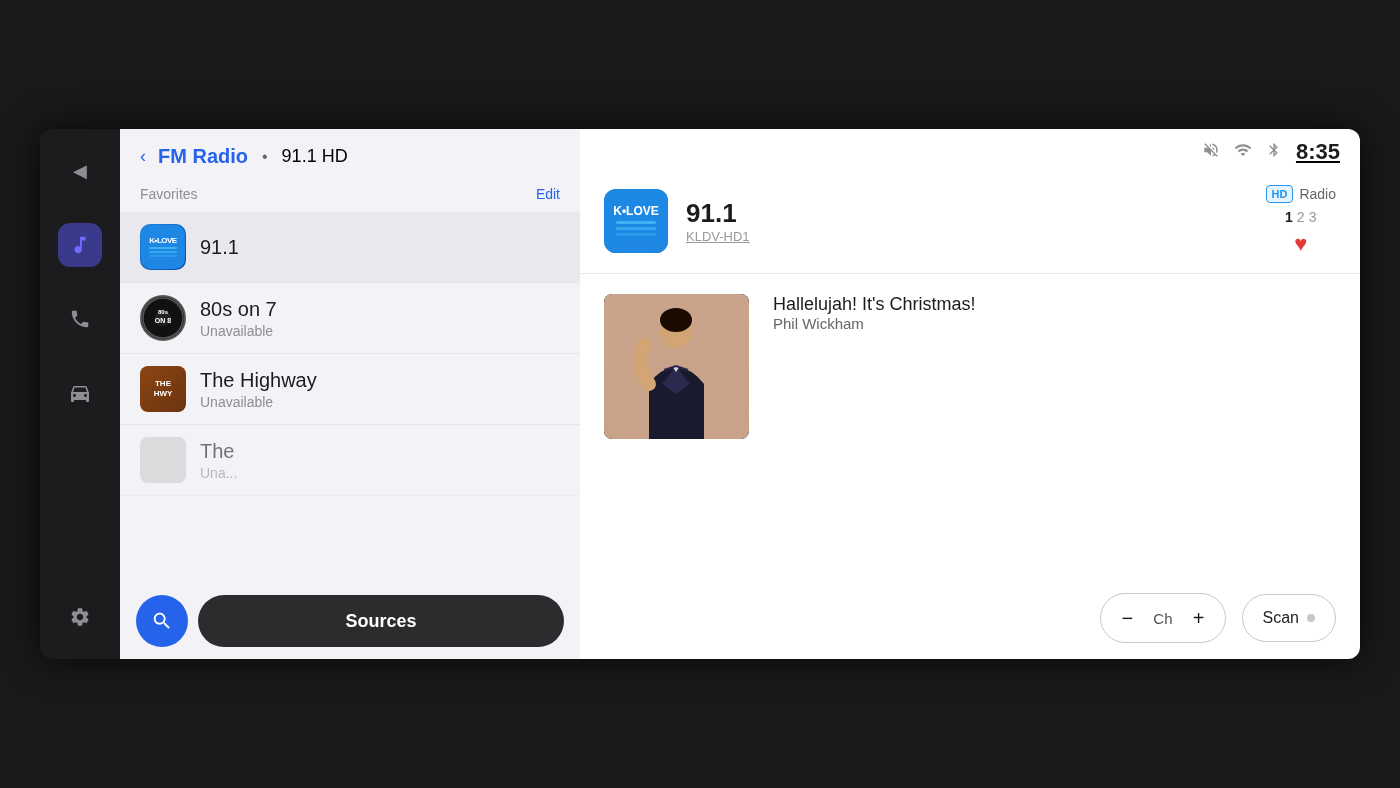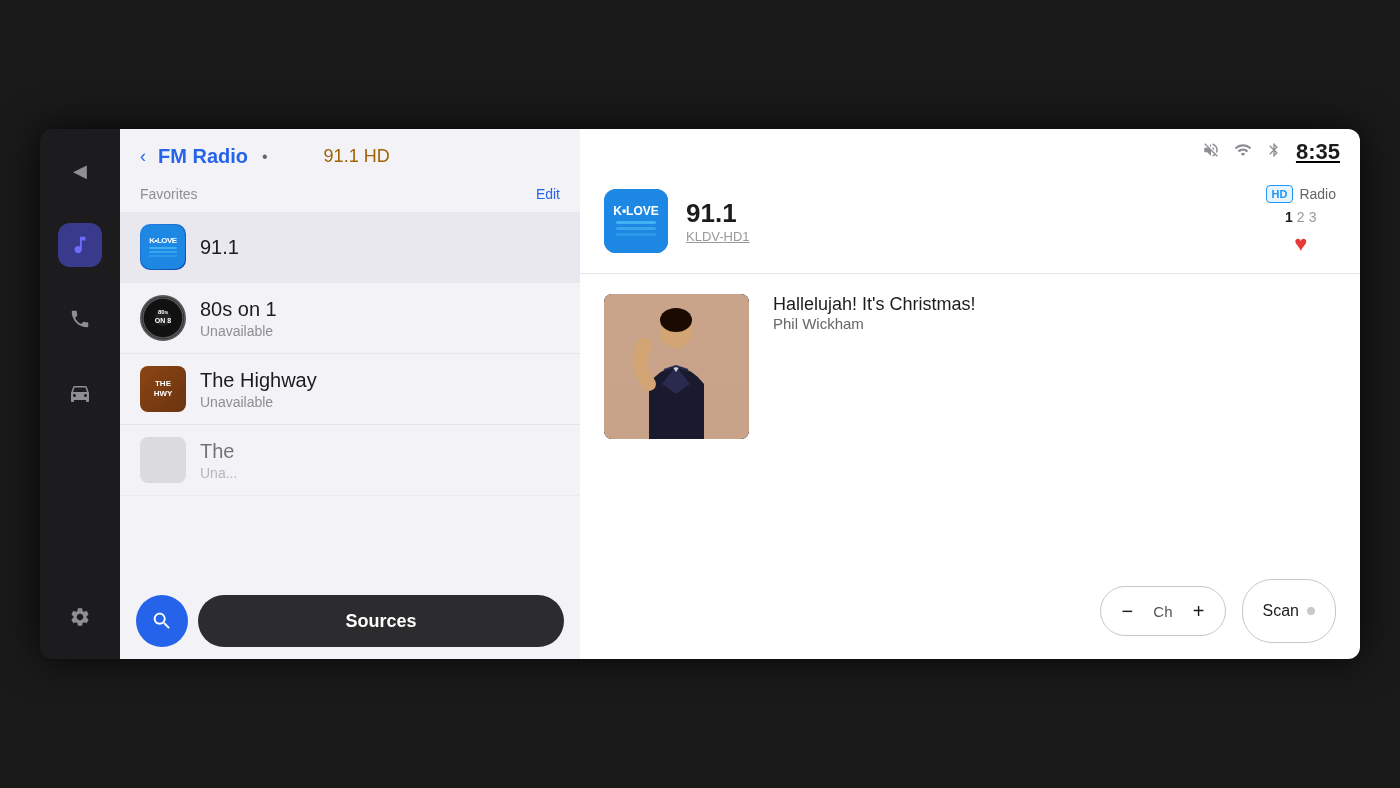--- a/index.html
+++ b/index.html
@@ -77,24 +77,23 @@
       margin-right: 2px;
     }
 
     .header-title {
       color: #2563eb;
       font-size: 20px;
       font-weight: 600;
     }
 
     .header-subtitle {
-      color: #a16207;
+      color: #000000;
       font-size: 18px;
       font-weight: 400;
-      margin-left: 42px;
     }
 
     .header-dot {
       color: #666;
       margin: 0 4px;
     }
 
     .favorites-row {
       display: flex;
       justify-content: space-between;
@@ -397,21 +396,21 @@
       padding: 0 4px;
     }
 
     .scan-btn {
       display: flex;
       align-items: center;
       gap: 8px;
       border: 1.5px solid #c7c7cc;
       border-radius: 30px;
       padding: 0 20px;
-      height: 64px;
+      height: 48px;
       background: #fff;
       cursor: pointer;
       font-size: 16px;
       color: #1c1c1e;
     }
 
     .scan-dot {
       width: 8px;
       height: 8px;
       background: #c7c7cc;
@@ -493,21 +492,21 @@
       <div class="station-item">
         <div class="station-logo" style="background:#111; border-radius:50%; border:2px solid #555; display:flex; align-items:center; justify-content:center;">
           <svg width="42" height="42" viewBox="0 0 42 42">
             <circle cx="21" cy="21" r="20" fill="#111" stroke="#555" stroke-width="1.5"></circle>
             <circle cx="21" cy="21" r="8" fill="#222"></circle>
             <text x="21" y="17" text-anchor="middle" fill="white" font-size="6" font-weight="900" font-family="Arial">80s</text>
             <text x="21" y="26" text-anchor="middle" fill="white" font-size="7" font-weight="700" font-family="Arial">ON 8</text>
           </svg>
         </div>
         <div>
-          <div class="station-name">80s on 1</div>
+          <div class="station-name">80s on 7</div>
           <div class="station-status">Unavailable</div>
         </div>
       </div>
 
       <div class="station-item">
         <div class="station-logo" style="background:linear-gradient(135deg,#8B4513,#6B3410); border-radius:8px;">
           <span style="color:white; font-size:8px; font-weight:800; text-align:center; line-height:1.2;">THE<br>HWY</span>
         </div>
         <div>
           <div class="station-name">The Highway</div>

